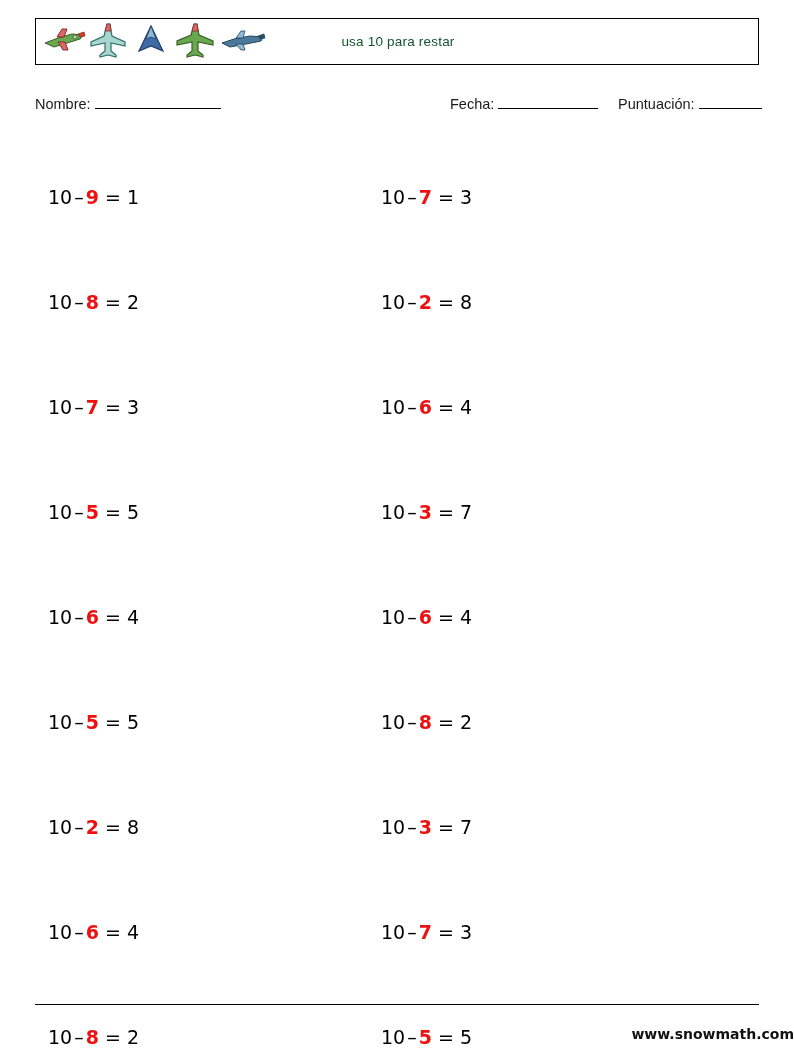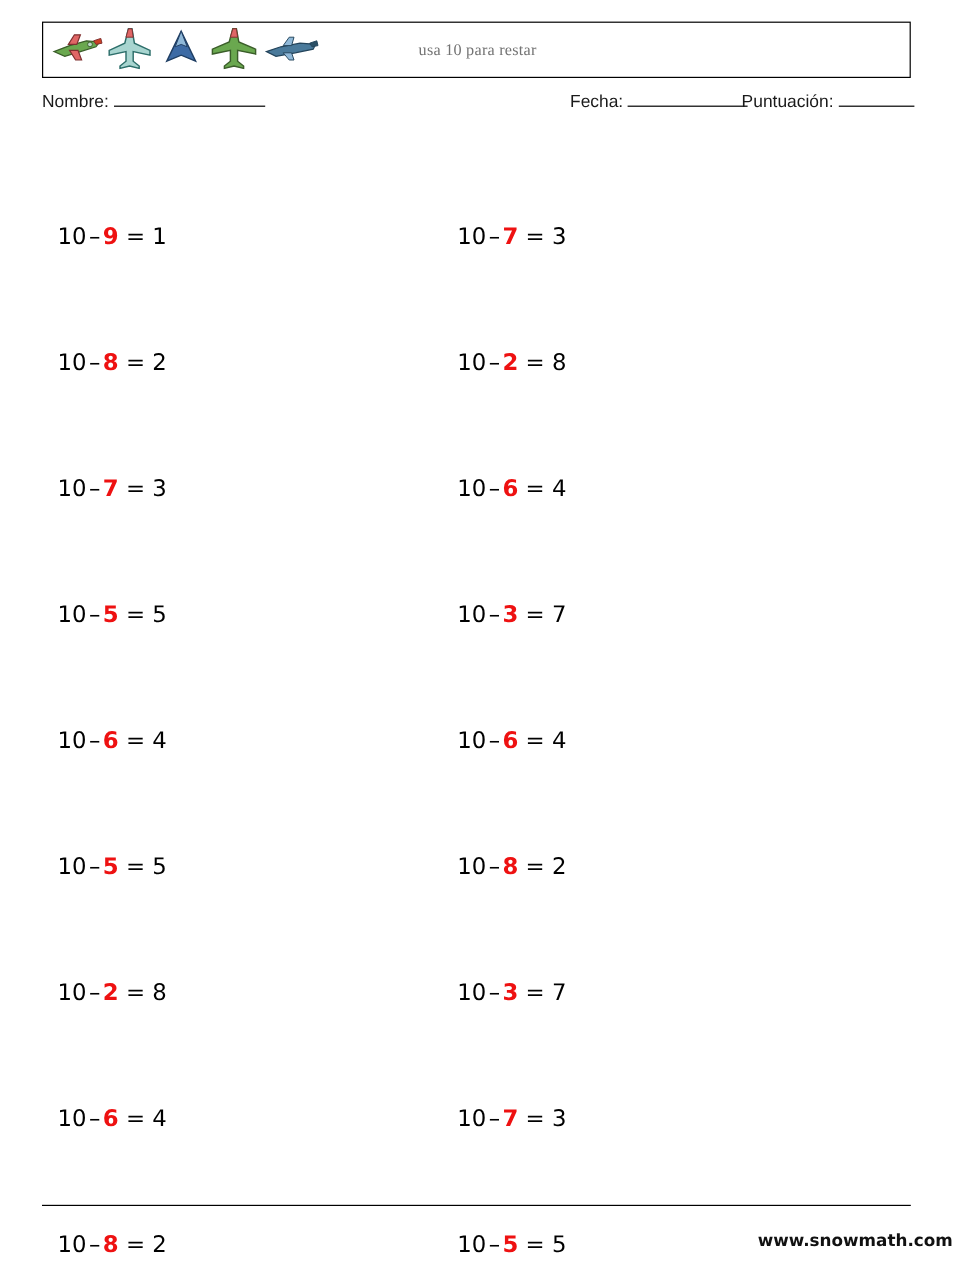--- a/index.html
+++ b/index.html
@@ -44,47 +44,46 @@
   .header-title {
     position: absolute;
     left: 0;
     top: 0;
     width: 724px;
     height: 45px;
     display: flex;
     align-items: center;
     justify-content: center;
     font-size: 13.5px;
-    font-family: Liberation Serif, serif;
-    color: #737373;
+    font-family: Liberation Sans, sans-serif;
+    color: #14532d;
     letter-spacing: 0.2px;
   }
 
   
   .info-row {
     position: absolute;
     left: 35px;
-    top: 76px;
+    top: 96px;
     width: 724px;
     height: 22px;
     font-size: 14.5px;
     color: #1a1a1a;
   }
   .info-name {
     position: absolute;
     left: 0;
     top: 0;
     white-space: nowrap;
   }
   .info-date {
     position: absolute;
     left: 415px;
     top: 0;
     white-space: nowrap;
-    margin-left: 25px;
   }
   .info-score {
     position: absolute;
     left: 583px;
     top: 0;
     white-space: nowrap;
   }
   .rule {
     display: inline-block;
     border-bottom: 1px solid #000000;

